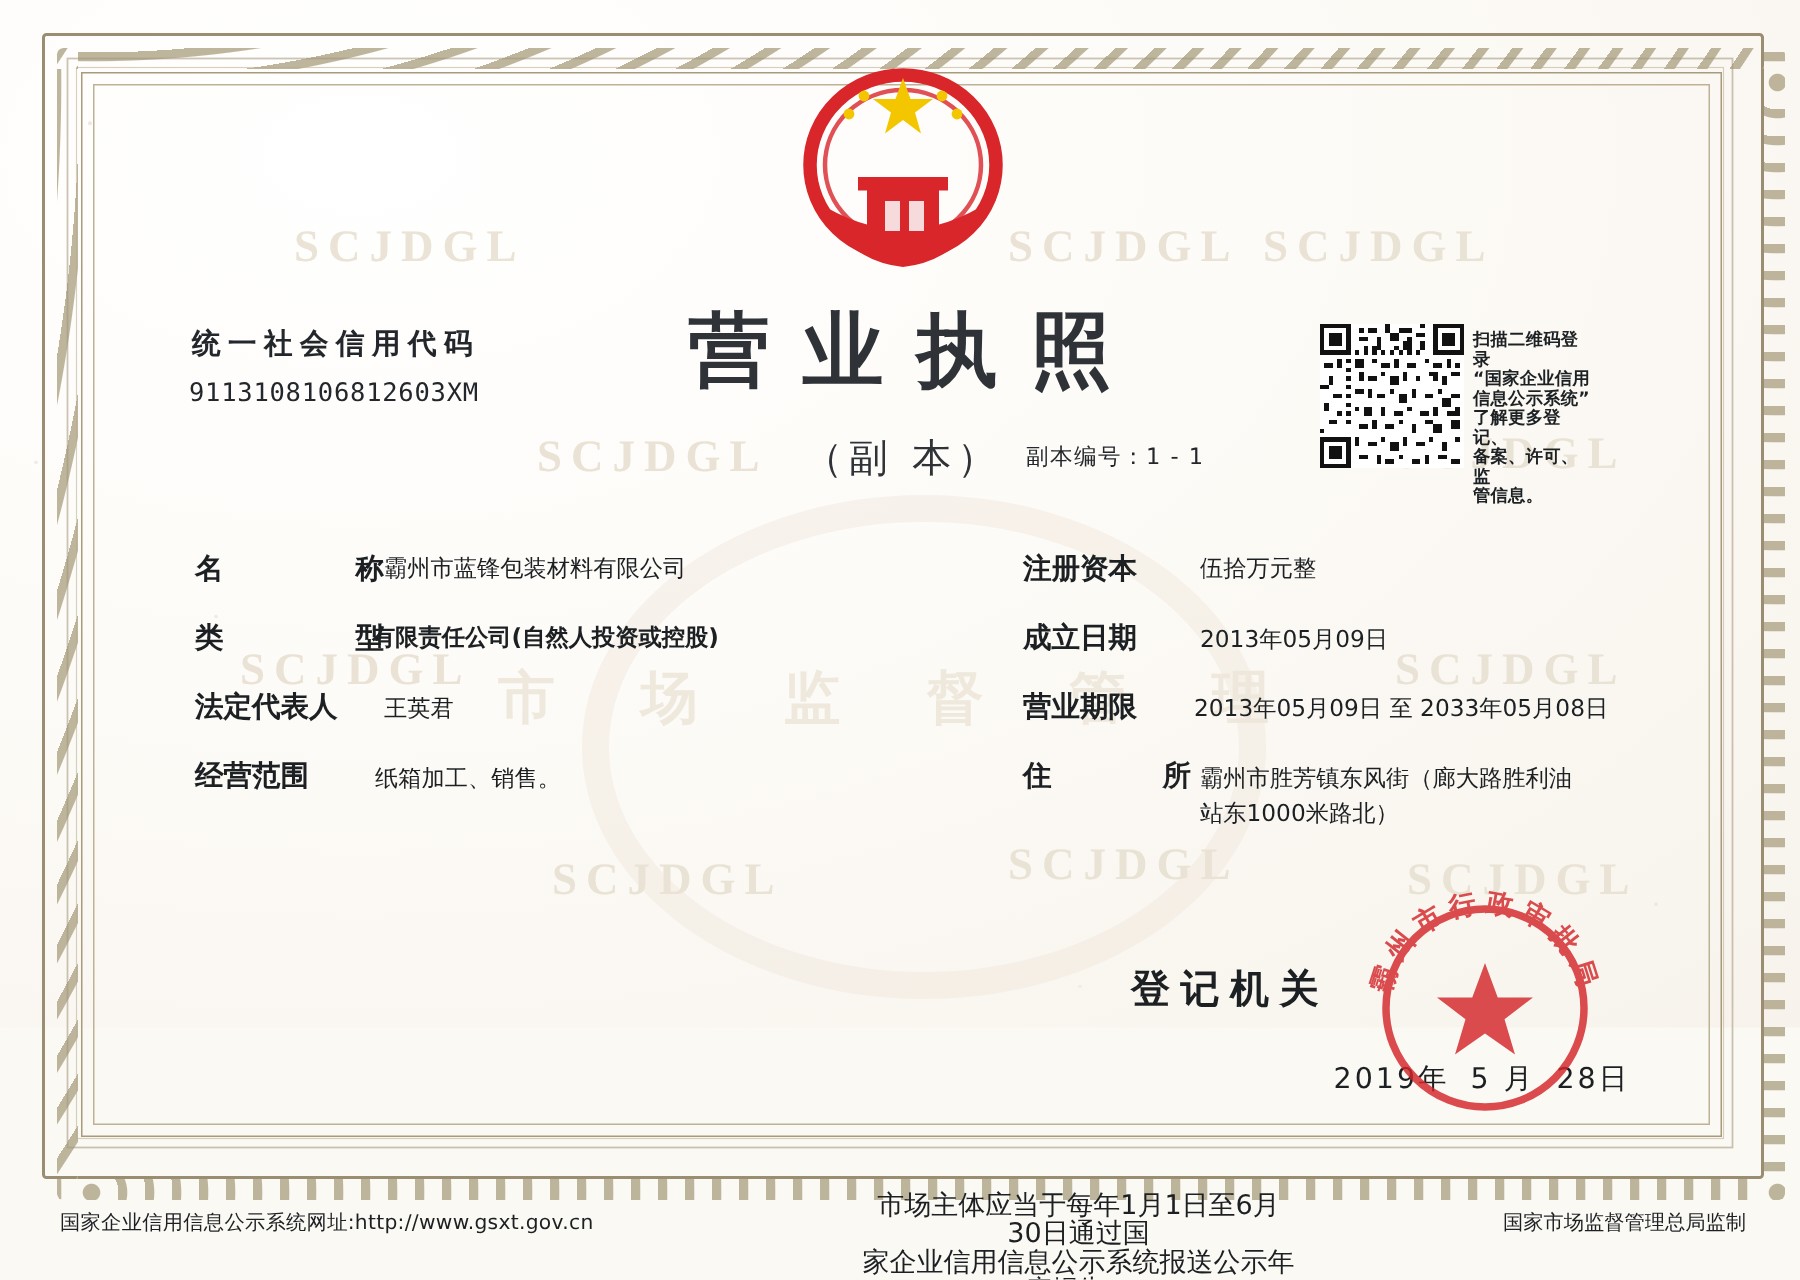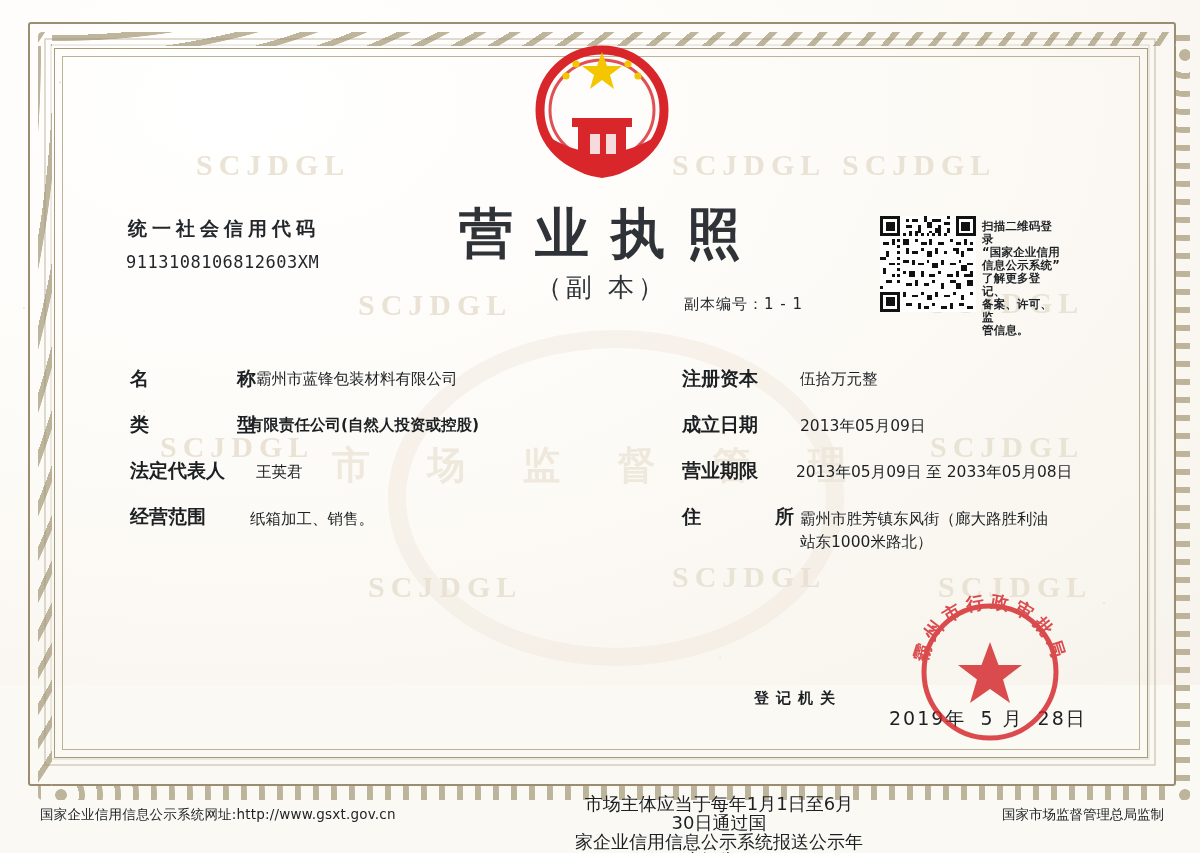--- a/index.html
+++ b/index.html
@@ -133,21 +133,21 @@
     text-align: center;
     font-family: "DejaVu Sans", sans-serif;
     font-weight: bold;
     font-size: 54px;
     letter-spacing: 22px;
     color: #2f3338;
     text-indent: 22px;
   }
   #subtitle {
     position: absolute;
-    left: 0; top: 270px;
+    left: 0; top: 288px;
     width: 1200px;
     text-align: center;
     font-family: "DejaVu Sans", sans-serif;
     font-size: 26px;
     letter-spacing: 4px;
     color: #2f3338;
     text-indent: 4px;
   }
 
   
@@ -212,25 +212,24 @@
   .field-value.wrap { white-space: normal; width: 250px; line-height: 23px; }
 
   
   .lbl-left { left: 130px; width: 126px; display: flex; justify-content: space-between; }
   .lbl-right { left: 682px; width: 112px; display: flex; justify-content: space-between; }
 
   
   #registry {
     position: absolute;
     left: 754px; top: 642px;
-    font-size: 15px;
+    font-size: 26px;
     font-weight: bold;
     letter-spacing: 7px;
     color: #1c2023;
-    margin-top: 47px;
   }
   #issue-date {
     position: absolute;
     left: 886px; top: 706px;
     font-size: 19px;
     letter-spacing: 2px;
     color: #1c2023;
   }
   #issue-date span { margin: 0 3px; }
 

